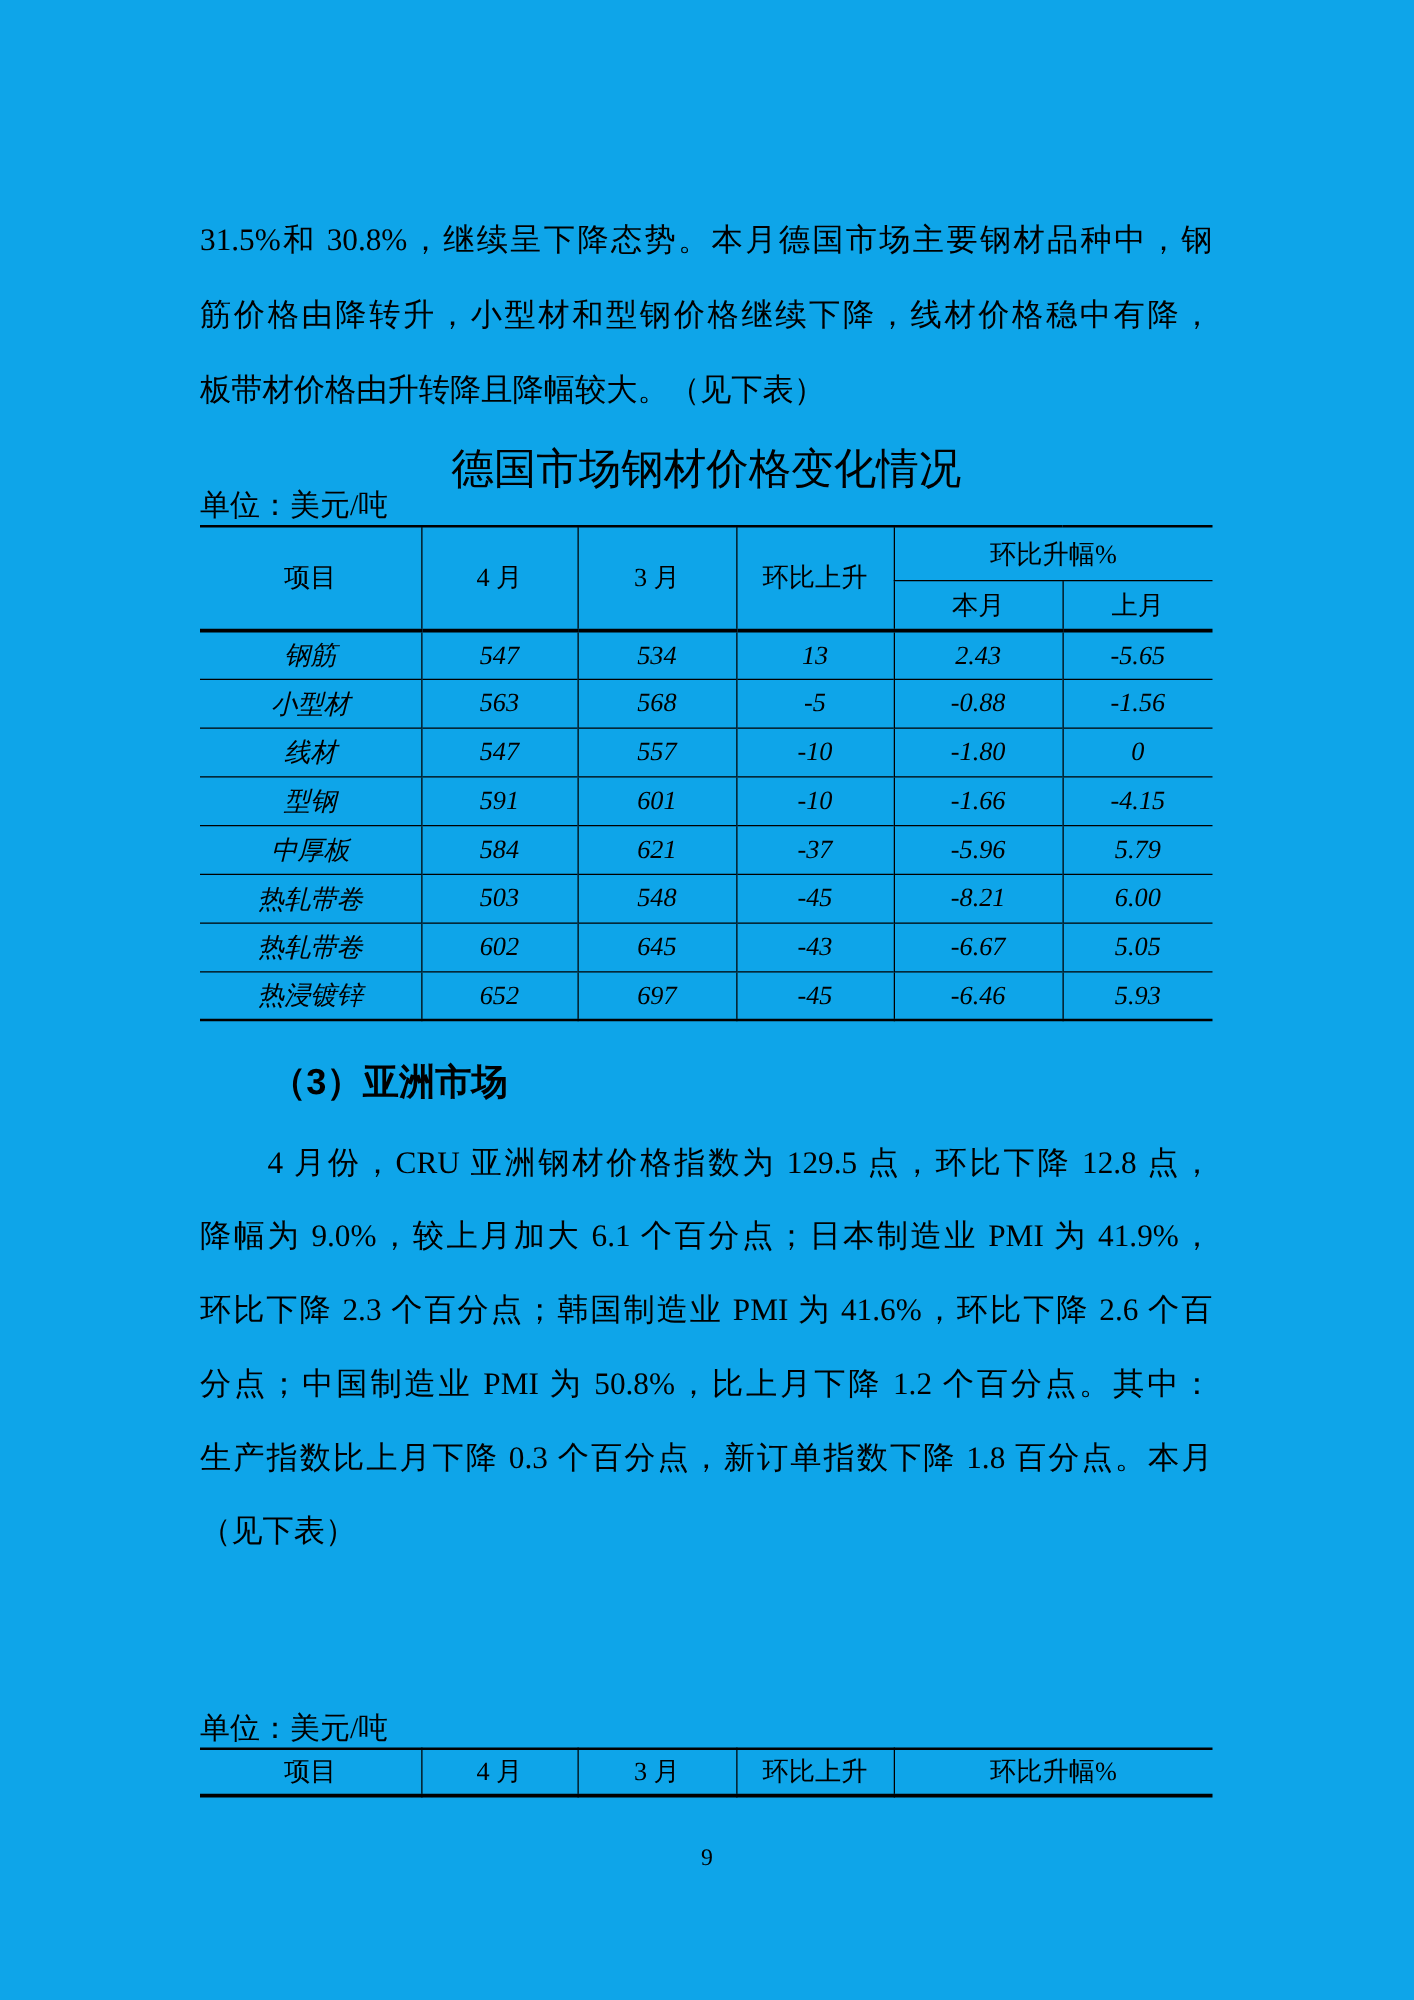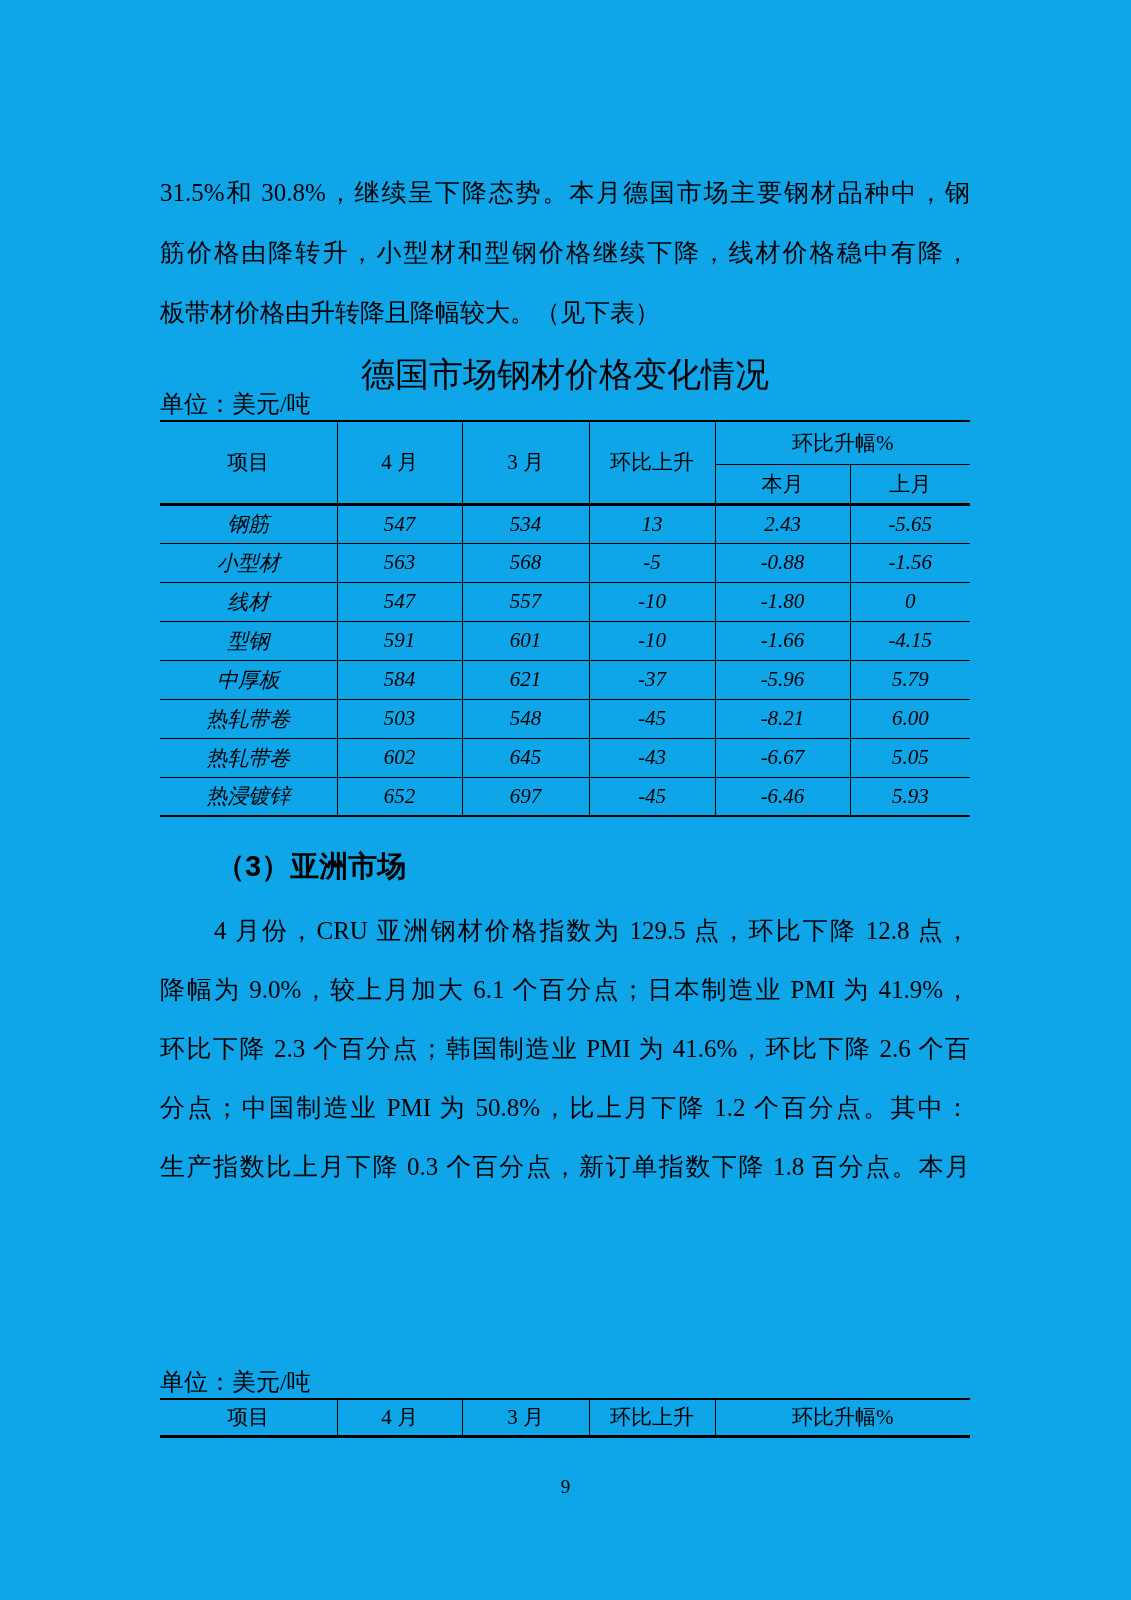--- a/index.html
+++ b/index.html
@@ -171,20 +171,21 @@
   </table>
 
   <div class="sec-heading">（3）亚洲市场</div>
 
   <div class="para para2">
     <div class="line just indent">4 月份，CRU 亚洲钢材价格指数为 129.5 点，环比下降 12.8 点，</div>
     <div class="line just">降幅为 9.0%，较上月加大 6.1 个百分点；日本制造业 PMI 为 41.9%，</div>
     <div class="line just">环比下降 2.3 个百分点；韩国制造业 PMI 为 41.6%，环比下降 2.6 个百</div>
     <div class="line just">分点；中国制造业 PMI 为 50.8%，比上月下降 1.2 个百分点。其中：</div>
     <div class="line just">生产指数比上月下降 0.3 个百分点，新订单指数下降 1.8 百分点。本月</div>
+    <div class="line">（见下表）</div>
   </div>
 
   <div class="unit u2">单位：美元/吨</div>
 
   <table class="tbl tbl2">
     <colgroup>
       <col style="width:177px">
         <col style="width:125px">
         <col style="width:127px">
       <col style="width:126px">

